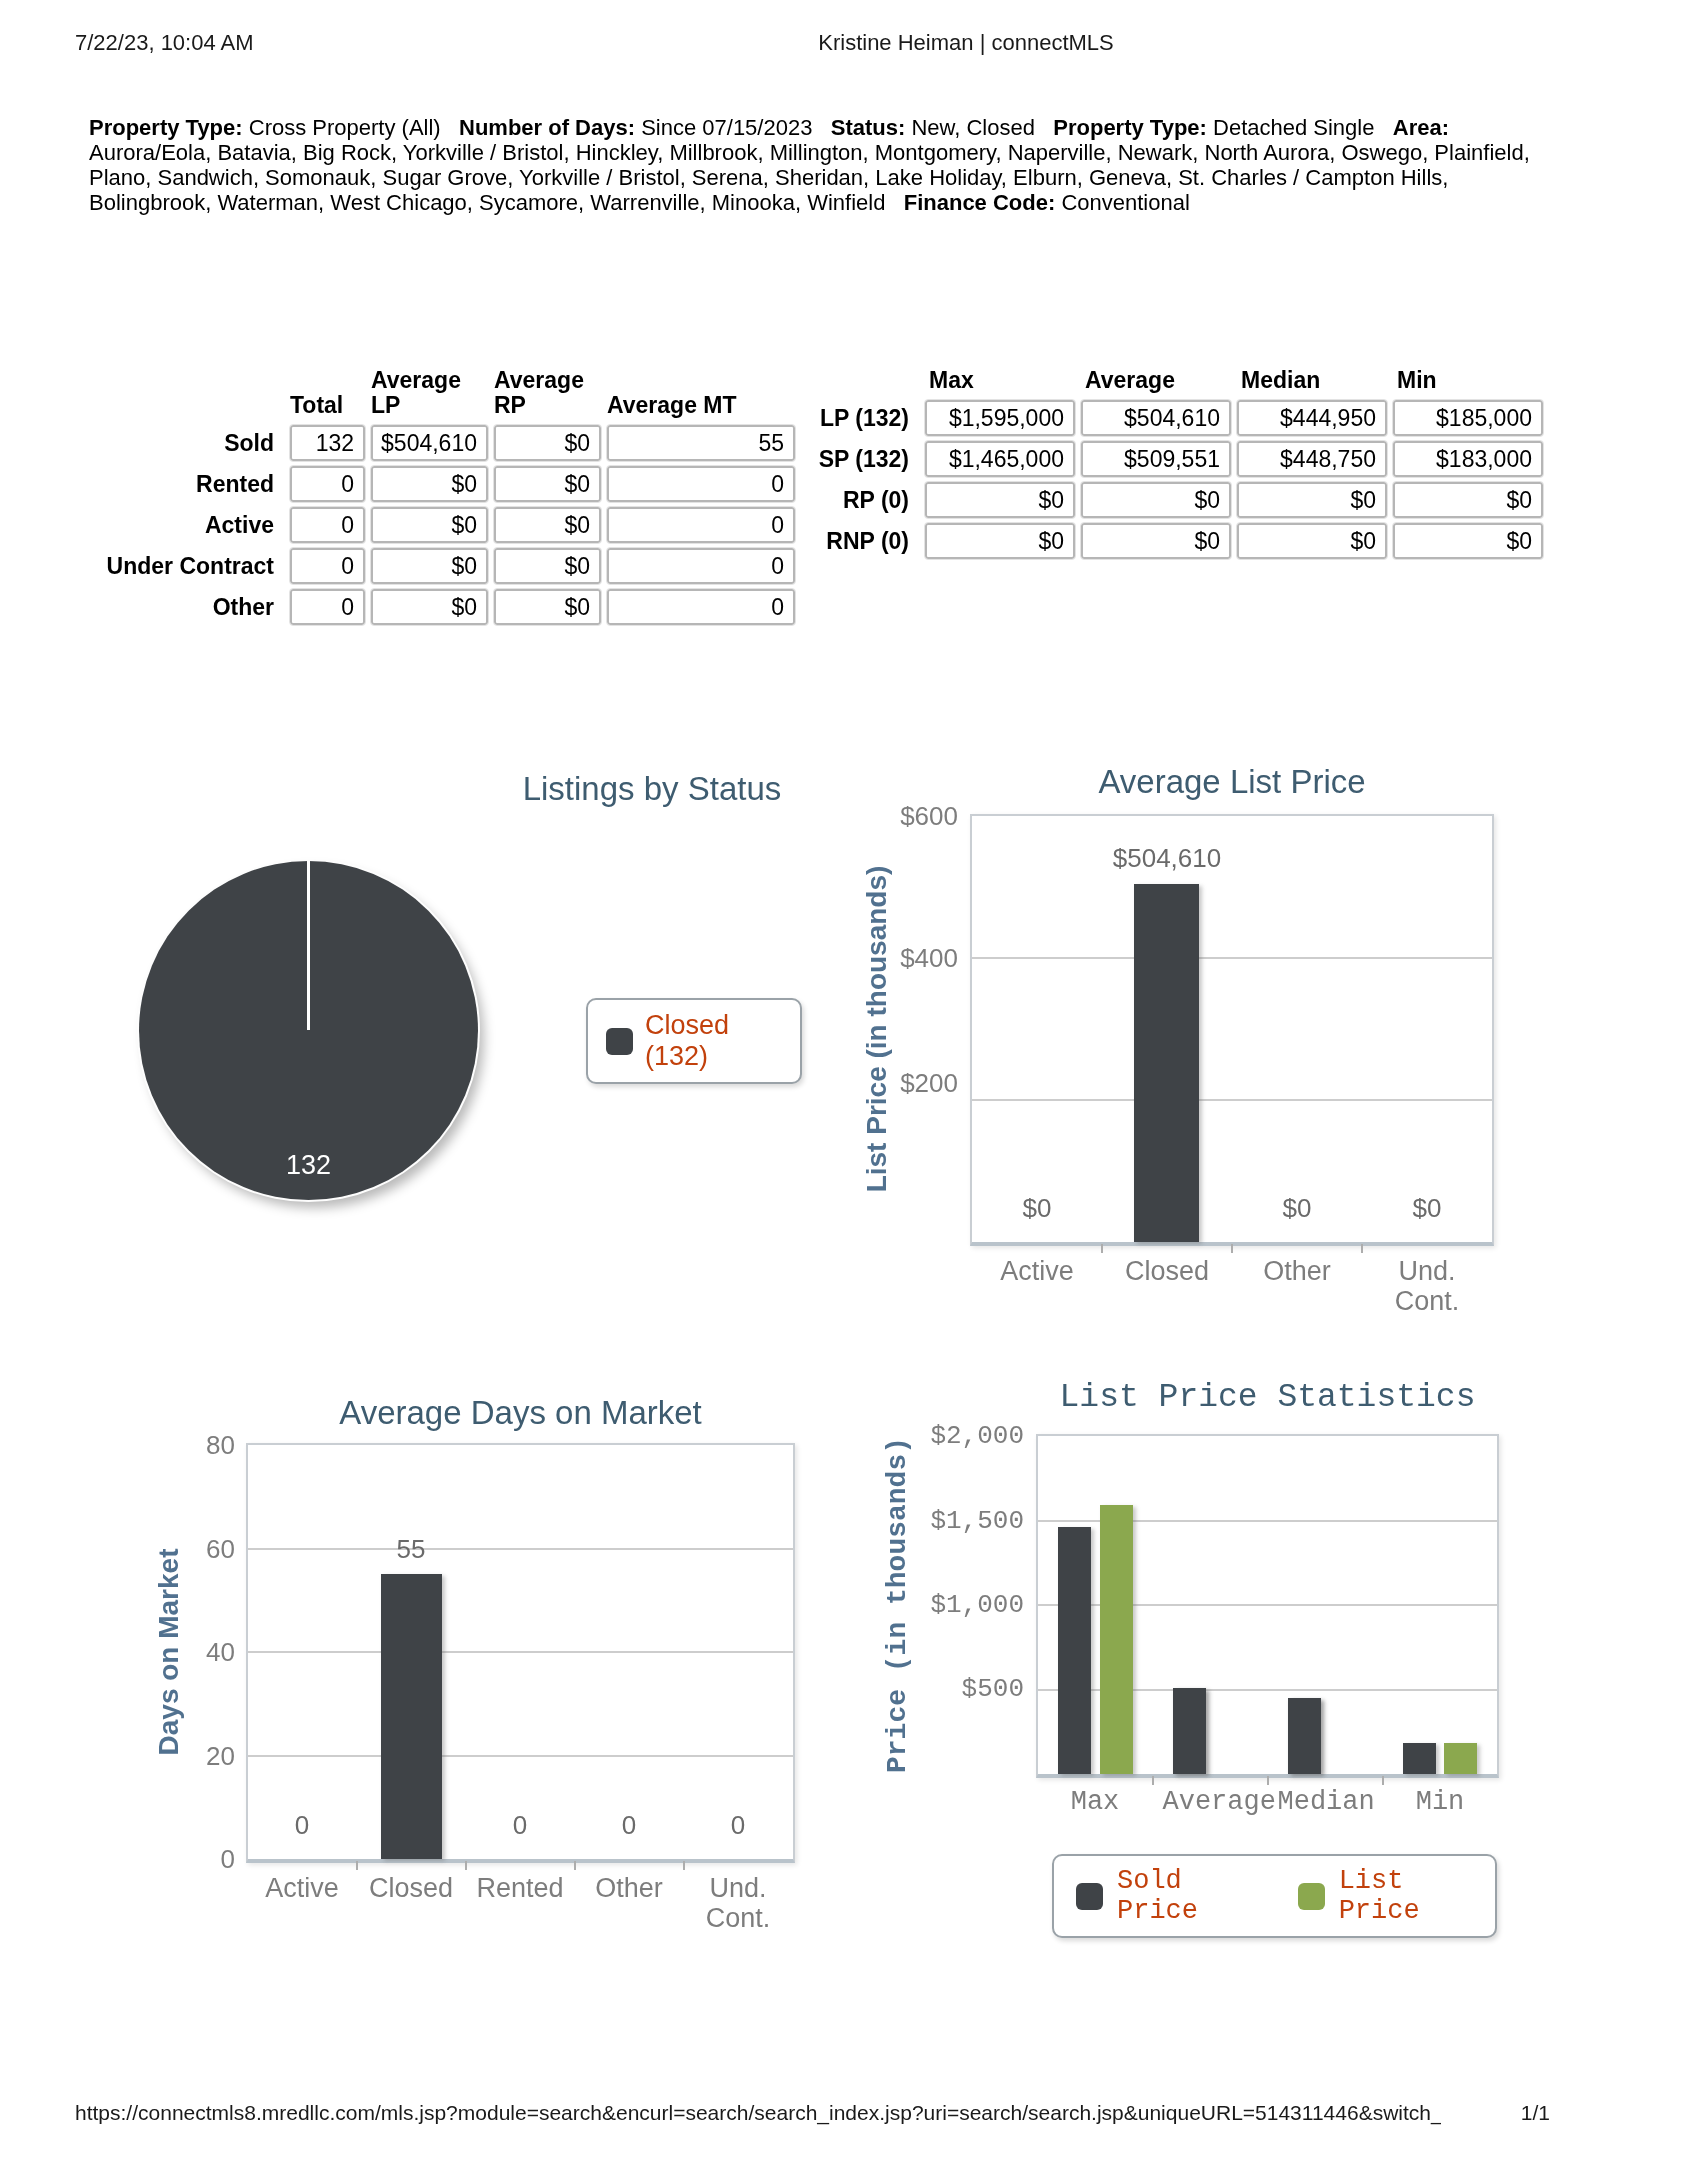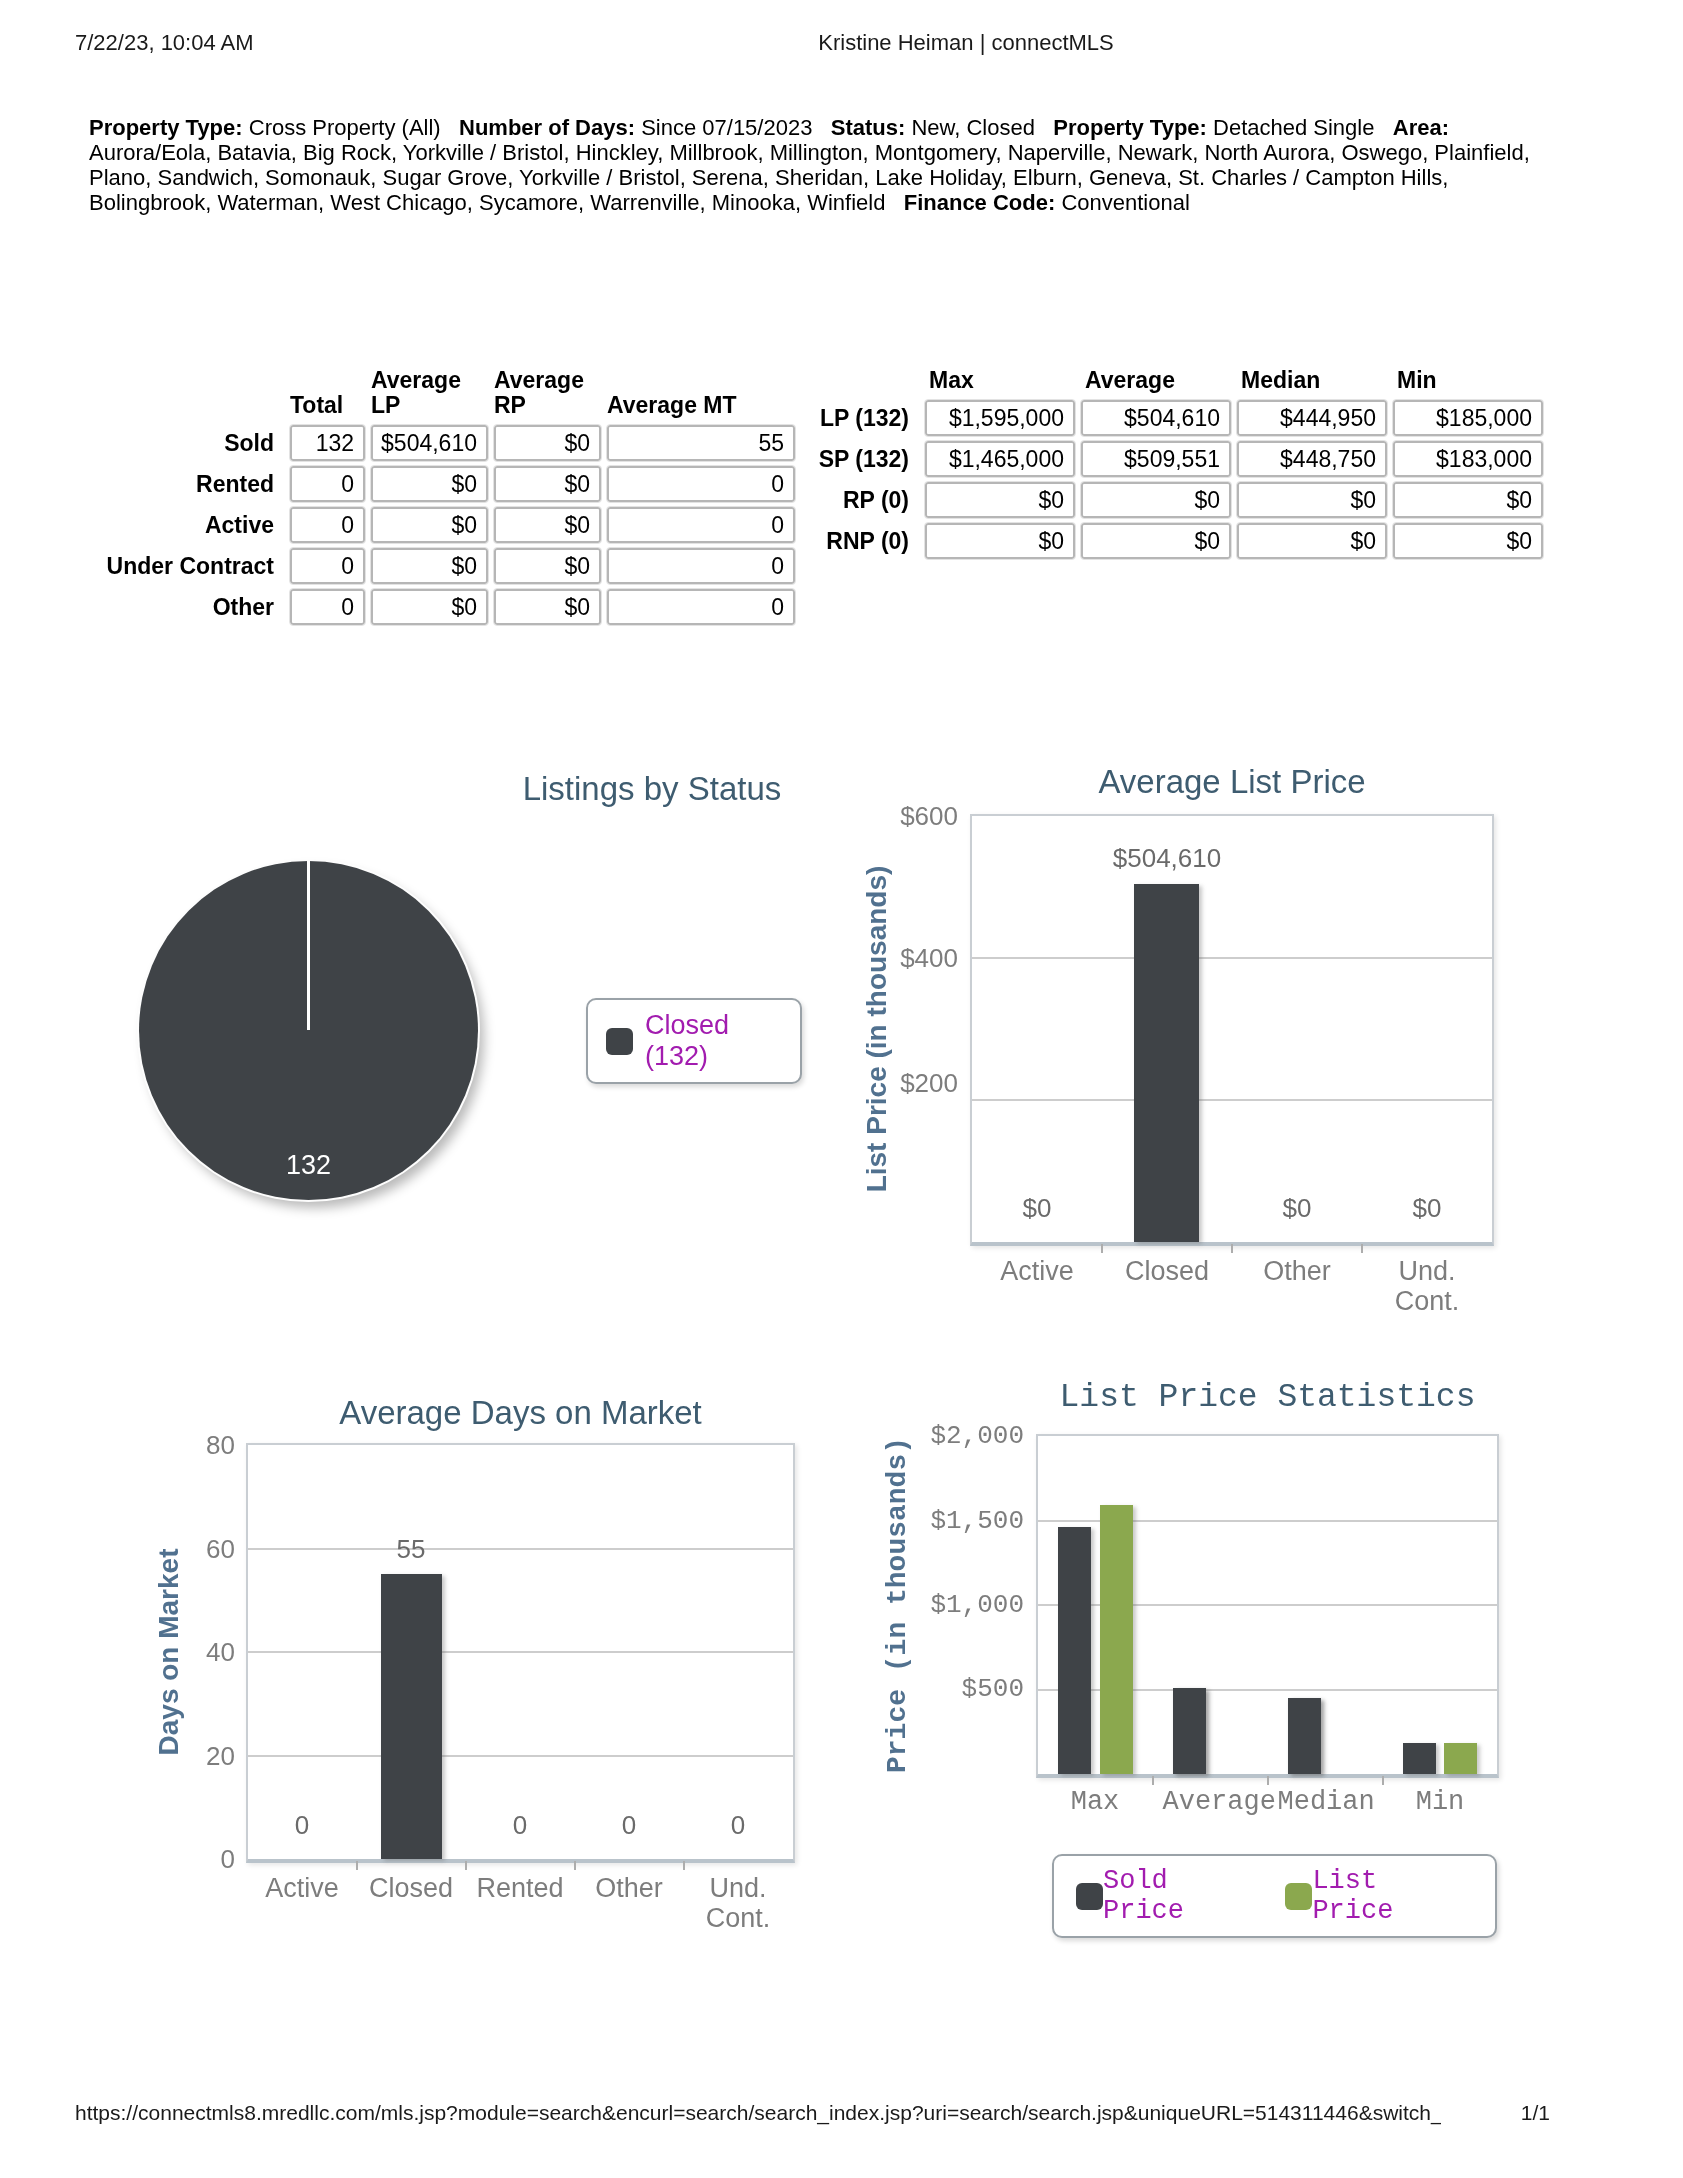--- a/index.html
+++ b/index.html
@@ -42,25 +42,25 @@
   .xlab{position:absolute;font-size:27px;color:#7d7d7d;text-align:center;width:95px;transform:translateX(-50%);line-height:30px;}
   .xtickmark{position:absolute;width:2px;height:9px;background:#adadad;}
 
   
   .pie-host{position:absolute;left:139px;top:762px;width:663px;height:475px;}
   .pie-circle{position:absolute;left:0;top:99px;width:339px;height:339px;border-radius:50%;background:#3f4347;
               box-shadow:0 0 0 2px #fdfdfd,6px 8px 12px rgba(0,0,0,0.28);}
   .pie-sliceline{position:absolute;left:50%;top:0;width:3px;height:169px;margin-left:-1.5px;background:#fff;}
   .pie-value{position:absolute;left:50%;top:289px;transform:translateX(-50%);color:#fff;font-size:27px;}
   .legend-box{position:absolute;background:#fff;border:2px solid #9aa2a8;border-radius:10px;
-              box-shadow:2px 3px 5px rgba(0,0,0,0.15);display:flex;align-items:center;font-size:27px;color:#a21caf;}
+              box-shadow:2px 3px 5px rgba(0,0,0,0.15);display:flex;align-items:center;font-size:27px;color:#c2410c;}
   .pie-legend{left:447px;top:236px;padding:10px 18px;gap:12px;}
   .swatch{width:27px;height:27px;border-radius:6px;flex:0 0 auto;}
 
-  .lps-legend{padding:10px 22px;}
+  .lps-legend{padding:10px 22px;gap:14px;}
   .lps-legend .gap{width:22px;}
 </style>
 </head>
 <body>
 
 <div class="page">
 
   <div class="print-header">
     <span class="ph-date">7/22/23, 10:04 AM</span>
     <span class="ph-title">Kristine Heiman | connectMLS</span>

